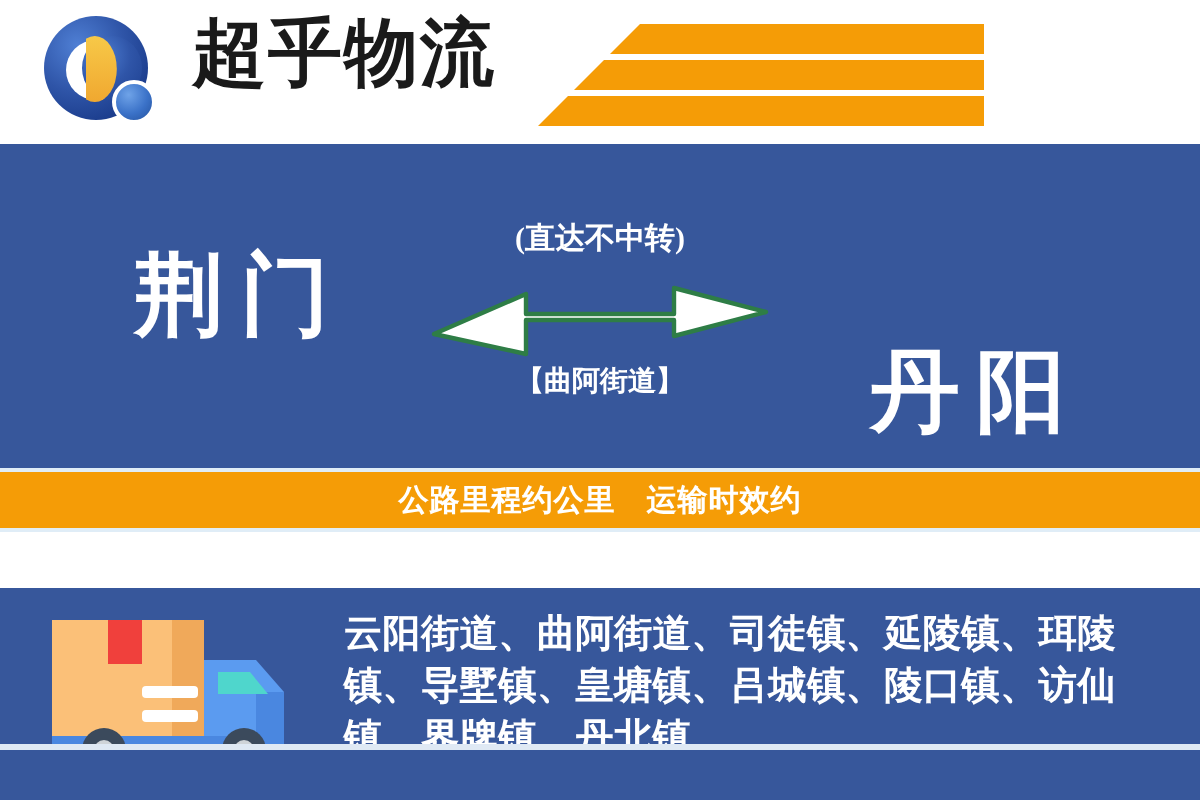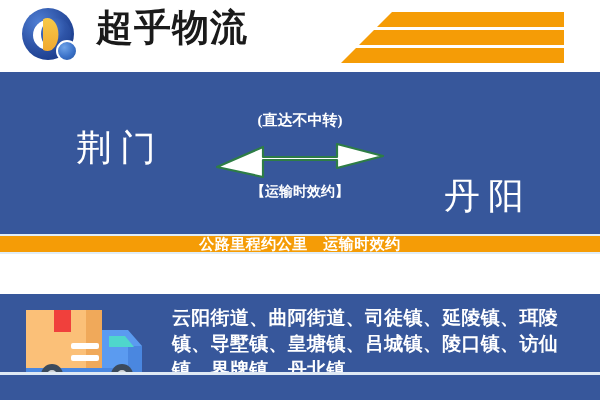--- a/index.html
+++ b/index.html
@@ -14,21 +14,21 @@
     width:600px;
     height:400px;
     background:#ffffff;
     overflow:hidden;
   }
 
   
   .header {
     position:absolute;
     left:0; top:0;
-    width:564px; height:72px;
+    width:492px; height:72px;
     background:#ffffff;
     overflow:hidden;
   }
   .logo-wrap {
     position:absolute;
     left:22px; top:6px;
     width:62px; height:60px;
   }
   .logo-circle {
     position:absolute;
@@ -100,22 +100,22 @@
     position:absolute;
     left:0; top:72px;
     width:600px; height:162px;
     background:#37579b;
   }
   .city {
     position:absolute;
     top:48px;
     width:200px;
     text-align:center;
-    font-size:36px;
-    font-weight:normal;
+    font-size:45px;
+    font-weight:bold;
     color:#ffffff;
     letter-spacing:8px;
     text-indent:8px;
     font-family:"Liberation Serif", serif;
     line-height:56px;
     white-space:nowrap;
   }
   .city-origin { left:16px; }
   .city-dest   { right:16px;margin-top:48px; }
 
@@ -145,21 +145,21 @@
     color:#ffffff;
     font-family:"Liberation Serif", serif;
     line-height:20px;
     white-space:nowrap;
   }
 
   
   .info-strip {
     position:absolute;
     left:0; top:234px;
-    width:600px; height:20px;
+    width:600px; height:32px;
     background:#f59c06;
     border-top:2px solid #e0edf7;
     border-bottom:2px solid #e0edf7;
     display:flex;
     align-items:center;
     justify-content:center;
   }
   .info-text {
     font-size:15px;
     font-weight:bold;
@@ -236,21 +236,21 @@
 
     <div class="mid">
       <div class="mid-top">(直达不中转)</div>
 
       <div class="arrow-box">
         <svg width="170" height="46" viewBox="0 0 170 46" preserveAspectRatio="none">
           <polygon points="2,33 48,13 48,23 122,23 122,10 168,22 122,34 122,26 48,26 48,43" fill="#ffffff" stroke="#2e7d46" stroke-width="2.2" stroke-linejoin="round"></polygon>
         </svg>
       </div>
 
-      <div class="mid-bot">【运输时效约】</div>
+      <div class="mid-bot">【曲阿街道】</div>
     </div>
 
     <div class="city city-dest">丹阳</div>
   </div>
 
   <div class="info-strip">
     <span class="info-text">公路里程约公里　运输时效约</span>
   </div>
 
   <div class="coverage">

